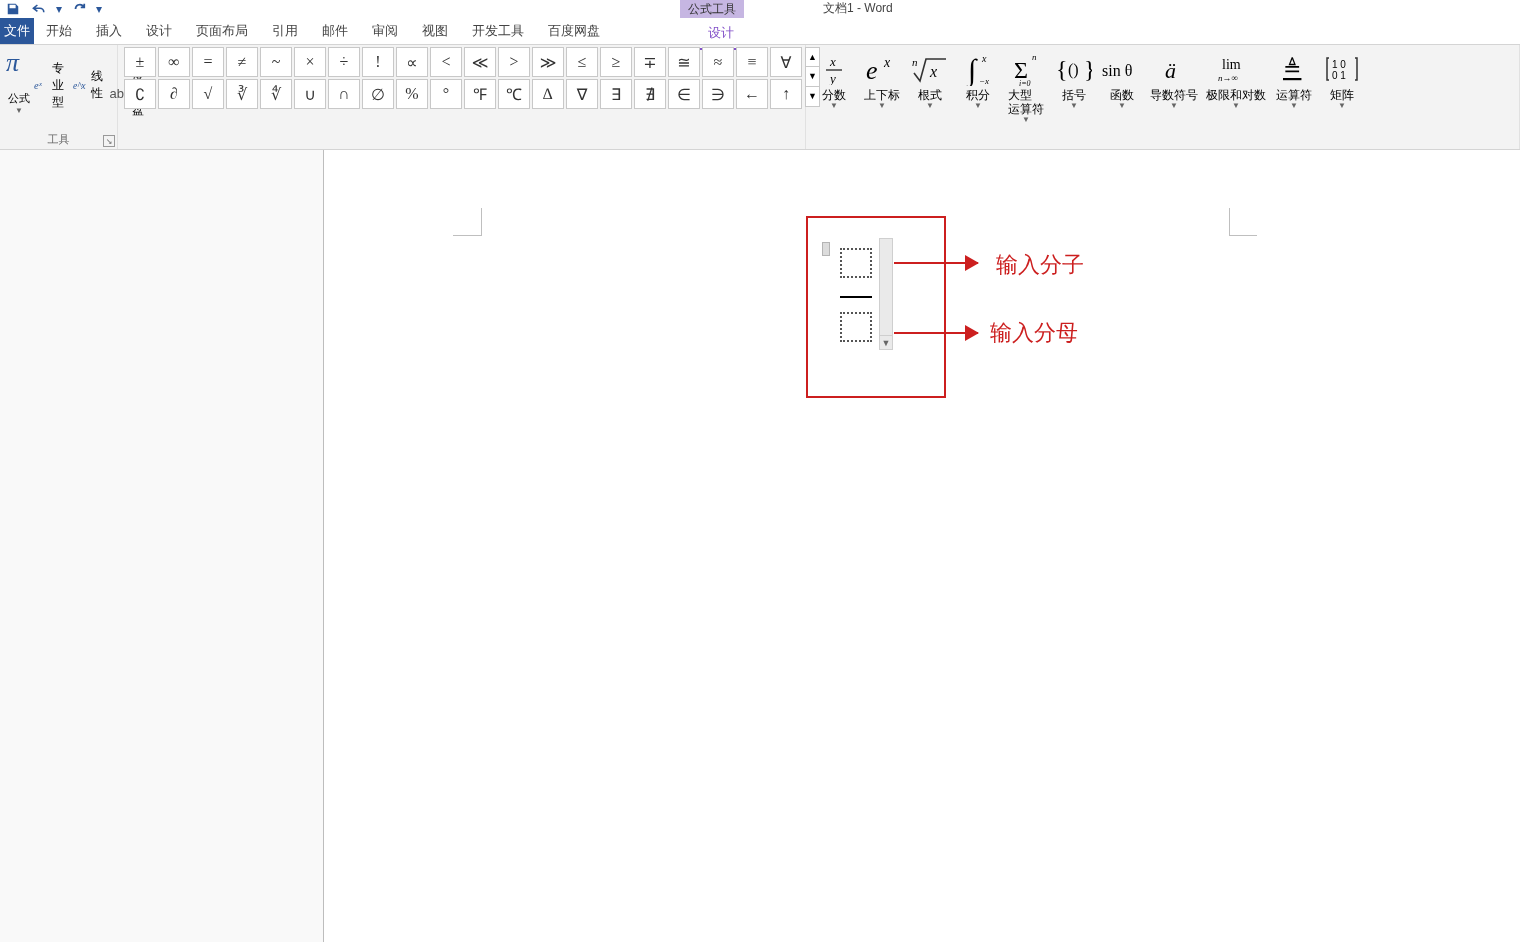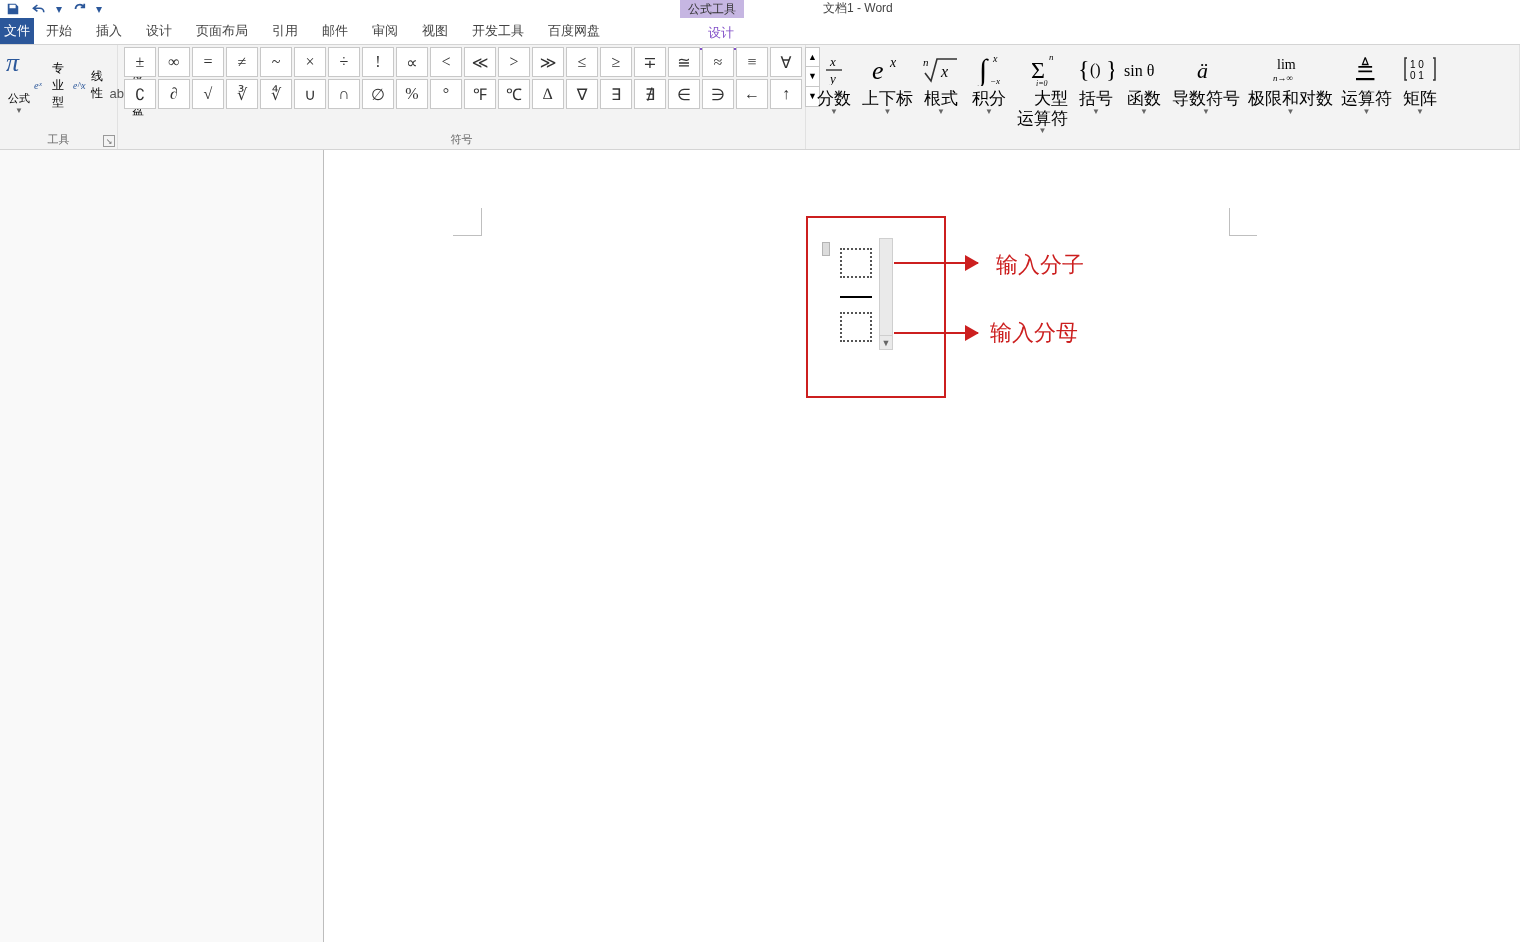--- a/index.html
+++ b/index.html
@@ -43,21 +43,21 @@
   .sym-cell { border: 1px solid #c8c8c8; background: #fff; display: flex; align-items: center; justify-content: center; font-family: "Cambria Math", "Times New Roman", serif; font-size: 16px; cursor: pointer; color: #333; }
   .sym-spin { width: 16px; margin-left: 3px; display: flex; flex-direction: column; gap: 0; }
   .sym-spin-btn { width: 15px; height: 20px; border: 1px solid #c8c8c8; background: #fff; display: flex; align-items: center; justify-content: center; cursor: pointer; font-size: 9px; line-height: 1; }
   .sym-spin-btn + .sym-spin-btn { border-top: none; }
 
   
   .struct-group { flex: 1; }
   .struct-row { display: flex; gap: 4px; padding-top: 2px; }
   .struct-item { display: flex; flex-direction: column; align-items: center; padding: 2px 2px; cursor: pointer; min-width: 44px; }
   .struct-icon { width: 40px; height: 36px; display: flex; align-items: center; justify-content: center; }
-  .struct-label { font-size: 17px; margin-top: 2px; text-align: right; line-height: 1.15; }
+  .struct-label { font-size: 12px; margin-top: 2px; text-align: left; line-height: 1.15; }
   .dd-caret { font-size: 8px; color: #666; line-height: 0.8; }
 
   
   .doc-area { position: relative; height: calc(942px - 18px - 27px - 105px); background: #fff; }
   .left-panel { position: absolute; left: 0; top: 0; width: 324px; height: 100%; background: #f9f9f9; border-right: 1px solid #bdbdbd; }
   .page-wrap { position: absolute; left: 324px; top: 0; right: 0; bottom: 0; background: #fff; }
   .corner { position: absolute; background: #bfbfbf; }
 
   .arrow { position: absolute; height: 2px; background: #cc1f1f; }
   .arrow::after { content: ""; position: absolute; right: -1px; top: -7px; border-left: 14px solid #cc1f1f; border-top: 8px solid transparent; border-bottom: 8px solid transparent; }
@@ -189,21 +189,20 @@
           <div class="sym-cell">∋</div>
           <div class="sym-cell">←</div>
           <div class="sym-cell">↑</div>
         </div>
       <div class="sym-spin">
         <span class="sym-spin-btn">▲</span>
         <span class="sym-spin-btn">▼</span>
         <span class="sym-spin-btn">▼</span>
       </div>
     </div>
-    <div class="ribbon-group-label">符号</div>
   </div>
 
   <div class="ribbon-group struct-group">
     <div class="struct-row" id="struct-row">
         <div class="struct-item">
           <div class="struct-icon">
             <svg width="32" height="32" viewBox="0 0 32 32">
               <text x="12" y="13" font-family="Cambria Math" font-style="italic" font-size="13">x</text>
               <line x1="8" y1="17" x2="24" y2="17" stroke="#333" stroke-width="1.4"></line>
               <text x="12" y="30" font-family="Cambria Math" font-style="italic" font-size="13">y</text>

